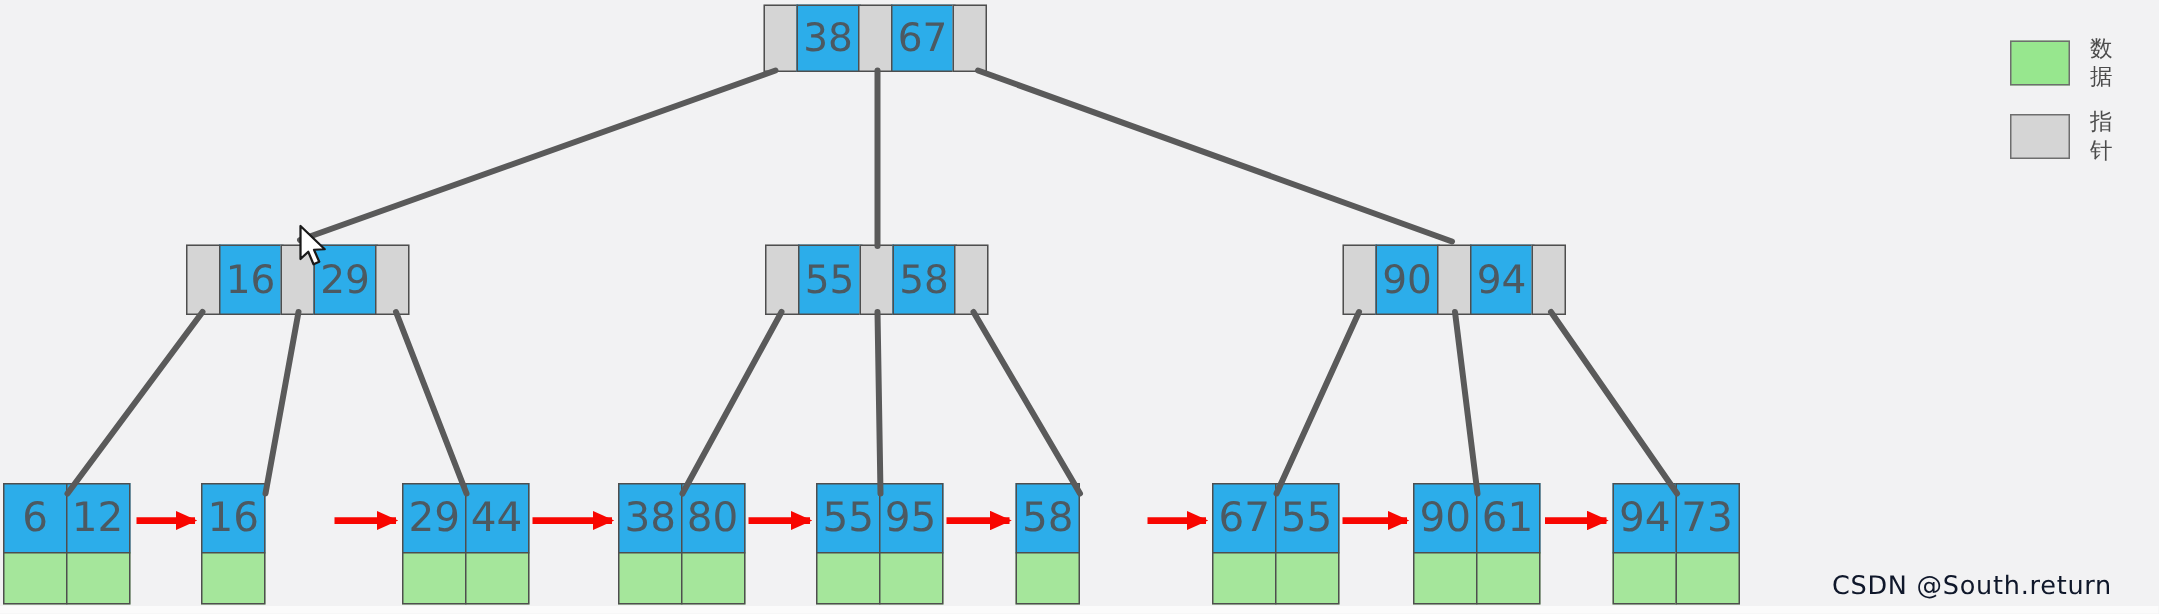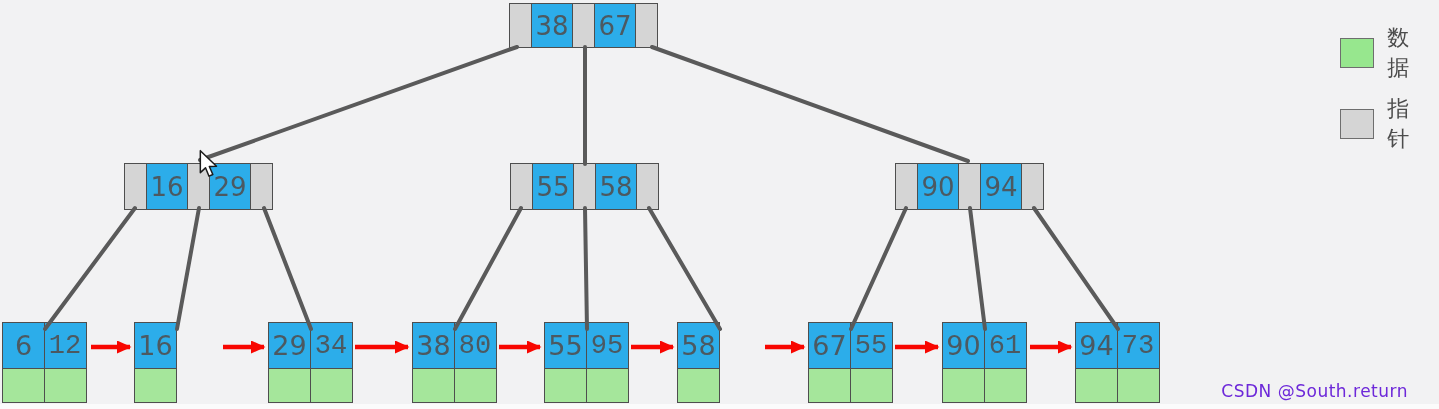--- a/index.html
+++ b/index.html
@@ -24,45 +24,45 @@
   .inode .kcell{
     width:43px;background:#2cadea;color:#4c5961;
     font-size:26px;font-weight:400;
   }
   .root-h .cell{height:45px;}
   .int-h .cell{height:47px;}
 
   
   .leaf{position:absolute;top:322px;display:flex;z-index:2;}
   .leaf-col{display:flex;flex-direction:column;width:43px;}
-  .leaf-col + .leaf-col{margin-left:-1.5px;font-family:Liberation Mono, monospace;}
+  .leaf-col + .leaf-col{margin-left:-1.5px;}
   .leaf-key{
     box-sizing:border-box;height:47px;border:1.5px solid #4e4e4e;
     background:#2cadea;color:#4c5961;font-size:27px;
     display:flex;align-items:center;justify-content:center;
   }
   .leaf-data{
     box-sizing:border-box;height:35px;margin-top:-1.5px;
     border:1.5px solid #4e4e4e;background:#a5e69b;
   }
 
   
   .legend{position:absolute;left:1340px;top:23px;z-index:6;}
   .legend-row{display:flex;align-items:center;margin-bottom:11px;}
   .swatch{
     box-sizing:border-box;width:45px;height:30px;border:1.5px solid #6e6e6e;
   }
   .swatch.green{background:#97e78e;}
   .swatch.gray{background:#d5d5d5;}
-  .legend-label{margin-left:13px;font-size:22px;color:#4c4c4c;}
+  .legend-label{margin-left:13px;font-size:15px;color:#4c4c4c;}
 
   
   .watermark{
     position:absolute;right:12px;top:381px;z-index:6;
-    font-size:17px;color:#6d28d9;letter-spacing:0.5px;
+    font-size:17px;color:#0f172a;letter-spacing:0.5px;
   }
 
   
   .cursor{position:absolute;left:196px;top:149px;z-index:9;}
 
   
   .bottom-strip{position:absolute;left:0;top:404px;width:1439px;height:5px;background:#fbfbfb;z-index:1;}
 </style>
 </head>
 <body>
@@ -116,21 +116,21 @@
         <div class="leaf-key">16</div>
         <div class="leaf-data"></div>
       </div>
   </div>
   <div class="leaf" style="left:268px;">
     <div class="leaf-col">
         <div class="leaf-key">29</div>
         <div class="leaf-data"></div>
       </div>
     <div class="leaf-col">
-        <div class="leaf-key">34</div>
+        <div class="leaf-key">44</div>
         <div class="leaf-data"></div>
       </div>
   </div>
   <div class="leaf" style="left:412px;">
     <div class="leaf-col">
         <div class="leaf-key">38</div>
         <div class="leaf-data"></div>
       </div>
     <div class="leaf-col">
         <div class="leaf-key">80</div>

